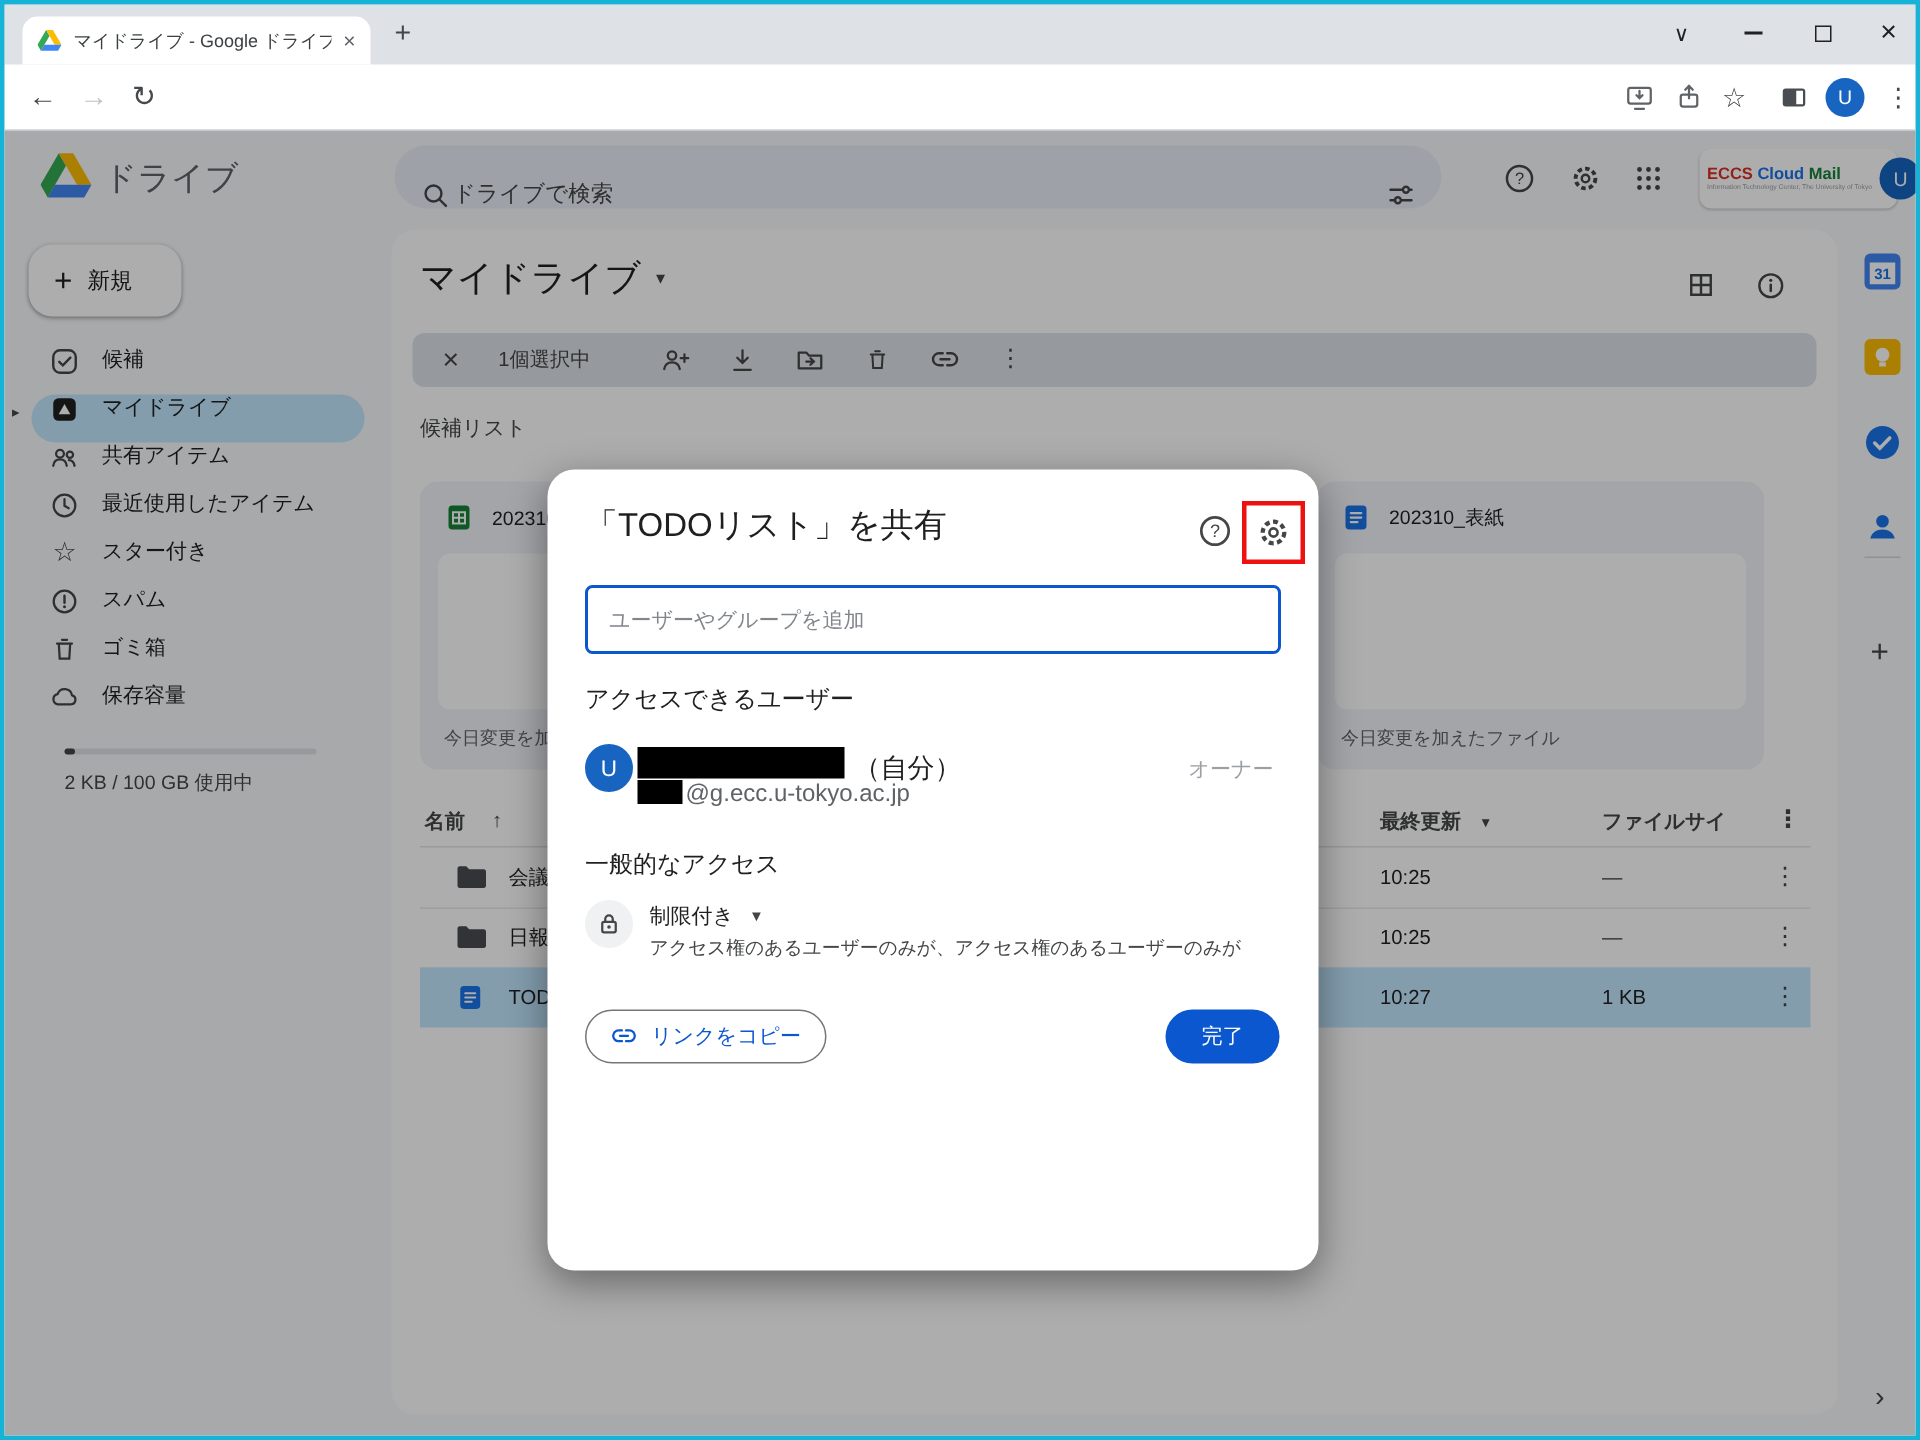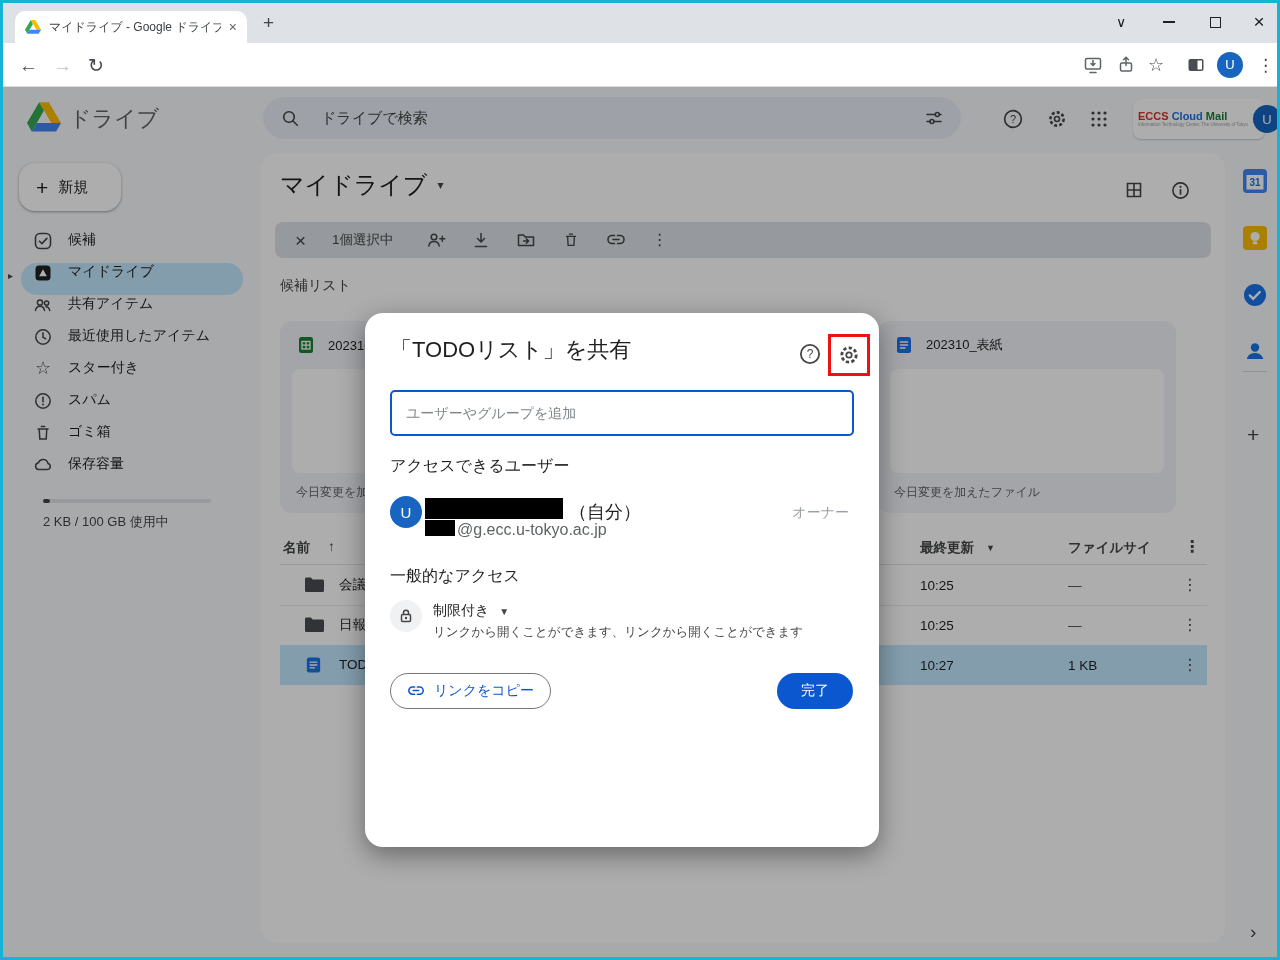--- a/index.html
+++ b/index.html
@@ -21,21 +21,21 @@
   .ti{position:absolute;top:50%;transform:translateY(-50%)}
   .gly{font-size:19px;color:#45494d;line-height:1}
   .gly.dis{color:#bdc1c6}
   .addr{position:absolute;left:112px;top:8px;width:958px;height:28px;background:#f1f3f4;border-radius:14px;display:flex;align-items:center;gap:9px;padding:0 12px;box-sizing:border-box}
   .url{font-size:13.5px;color:#202124}
   .b-avatar{width:26px;height:26px;border-radius:50%;background:#1765c0;color:#fff;font-size:13px;display:flex;align-items:center;justify-content:center}
 
   
   .page{position:absolute;top:84px;left:0;right:0;bottom:0;background:#f8fafd}
   .appname{position:absolute;left:66px;top:17px;font-size:22px;color:#5f6368}
-  .search{position:absolute;left:260px;top:10px;width:698px;height:42px;background:#e9eef6;border-radius:21px;display:flex;align-items:center;gap:22px;padding:0 18px;box-sizing:border-box}
+  .search{position:absolute;left:260px;top:10px;width:698px;height:42px;background:#e9eef6;border-radius:21px;display:flex;align-items:flex-end;gap:3px;padding:0 18px;box-sizing:border-box}
   .search-text{font-size:15px;color:#444746}
   .badge{position:absolute;left:1130px;top:12px;width:132px;height:40px;background:#fff;border-radius:8px;box-shadow:0 1px 2px rgba(0,0,0,.2);display:flex;align-items:center;gap:5px;padding:0 5px;box-sizing:border-box}
   .badge-txt{display:flex;flex-direction:column;line-height:1.1}
   .badge-words{font-size:11px;font-weight:bold;white-space:nowrap}
   .bw0{color:#d93025}.bw1{color:#1a73e8}.bw2{color:#188038}
   .badge-sub{font-size:4.5px;color:#9aa0a6;white-space:nowrap}
   .h-avatar{width:28px;height:28px;border-radius:50%;background:#1765c0;color:#fff;font-size:13px;display:flex;align-items:center;justify-content:center;flex:none}
 
   
   .newbtn{position:absolute;left:16px;top:76px;width:102px;height:48px;background:#fff;border-radius:16px;box-shadow:0 1px 2px rgba(60,64,67,.3),0 1px 3px 1px rgba(60,64,67,.15);display:flex;align-items:center;gap:10px;padding:0 17px;box-sizing:border-box;font-size:15px;color:#1f1f1f}
@@ -46,21 +46,21 @@
   .sbar{position:absolute;left:40px;top:412px;width:168px;height:4px;background:#dfe2e6;border-radius:2px}
   .sfill{width:7px;height:4px;background:#444746;border-radius:2px}
   .stext{position:absolute;left:40px;top:426px;font-size:13px;color:#444746}
 
   
   .main{position:absolute;left:258px;top:66px;width:964px;height:790px;background:#fff;border-radius:16px}
   .mtitle{position:absolute;left:19px;top:16px;display:flex;align-items:center;gap:10px;font-size:24px;color:#1f1f1f}
   .caret{font-size:12px;color:#444746}
   .selbar{position:absolute;left:14px;top:69px;width:936px;height:36px;background:#dde3ea;border-radius:8px;display:flex;align-items:center;gap:26px;padding:0 20px;box-sizing:border-box}
   .selx{font-size:19px;color:#444746;line-height:1}
-  .selcount{font-size:13.5px;color:#444746;margin-right:6px}
+  .selcount{font-size:13.5px;color:#444746;margin-right:20px}
   .sugg{position:absolute;left:19px;top:124px;font-size:14px;color:#444746}
   .card{position:absolute;top:168px;width:298px;height:192px;background:#f0f4f9;border-radius:12px}
   .card.l{left:19px}.card.r{left:617px}
   .chead{display:flex;align-items:center;gap:12px;padding:14px 16px 0;font-size:13px;color:#1f1f1f}
   .cthumb{position:absolute;left:12px;right:12px;top:48px;height:104px;background:#fff;border-radius:8px}
   .cfoot{position:absolute;left:16px;top:163px;font-size:12px;color:#5f6368;white-space:nowrap;overflow:hidden;max-width:266px}
   .thead{position:absolute;left:19px;top:378px;width:927px;height:33px;border-bottom:1px solid #e1e3e6;font-size:13.5px;color:#444746;font-weight:bold}
   .th{position:absolute;top:8px}
   .trow{position:absolute;left:19px;width:927px;height:40px;border-bottom:1px solid #e8eaed;font-size:13.5px;color:#1f1f1f}
   .trow.sel{background:#c2e7ff;border-bottom:none}
@@ -458,21 +458,21 @@
           <svg width="18" height="18" viewBox="0 0 18 18">
             <rect x="4.5" y="7.5" width="9" height="7" rx="1.2" fill="none" stroke="#444746" stroke-width="1.5"></rect>
             <path d="M6.5 7.5V5.8a2.5 2.5 0 015 0v1.7" fill="none" stroke="#444746" stroke-width="1.5"></path>
             <circle cx="9" cy="11" r="1.2" fill="#444746"></circle>
           </svg>
         </span>
       <span class="acc-level">
         <span>制限付き</span>
         <span class="acc-caret">▼</span>
       </span>
-      <span class="acc-desc">リンクから開くことができます、リンクから開くことができます</span>
+      <span class="acc-desc">アクセス権のあるユーザーのみが、アクセス権のあるユーザーのみが</span>
 
       <div class="btn-copy">
         <svg width="18" height="18" viewBox="0 0 20 20">
             <path d="M8.5 13.5H6a4 4 0 010-8h2.5M11.5 5.5H14a4 4 0 010 8h-2.5M7 9.5h6" fill="none" stroke="#0b57d0" stroke-width="1.7" stroke-linecap="round"></path>
           </svg>
         <span>リンクをコピー</span>
       </div>
       <div class="btn-done">
           <span>完了</span>
         </div>

